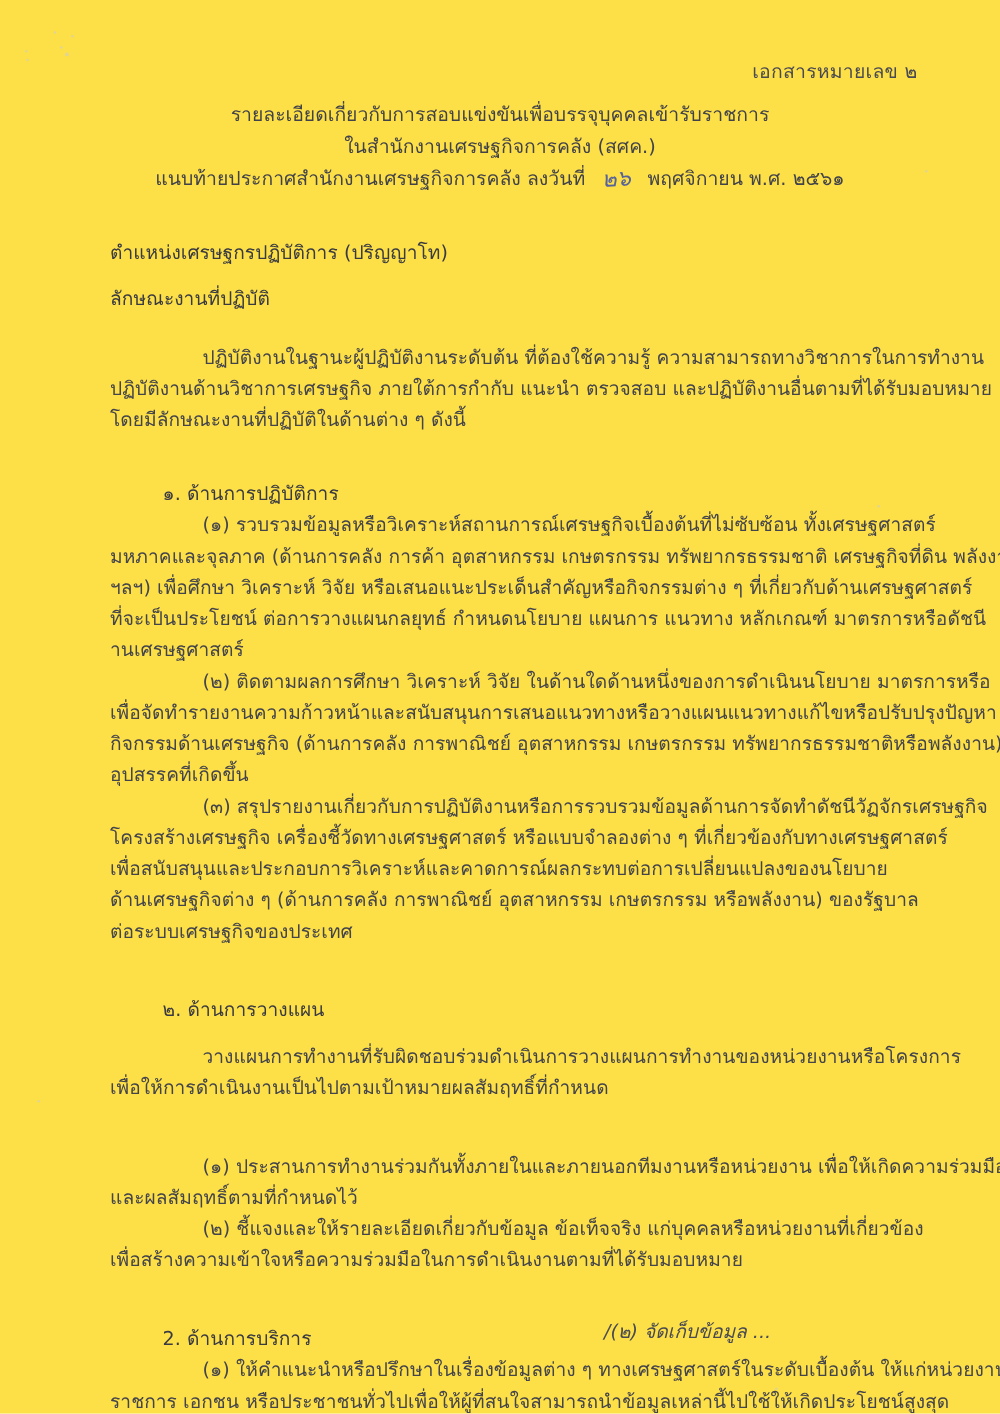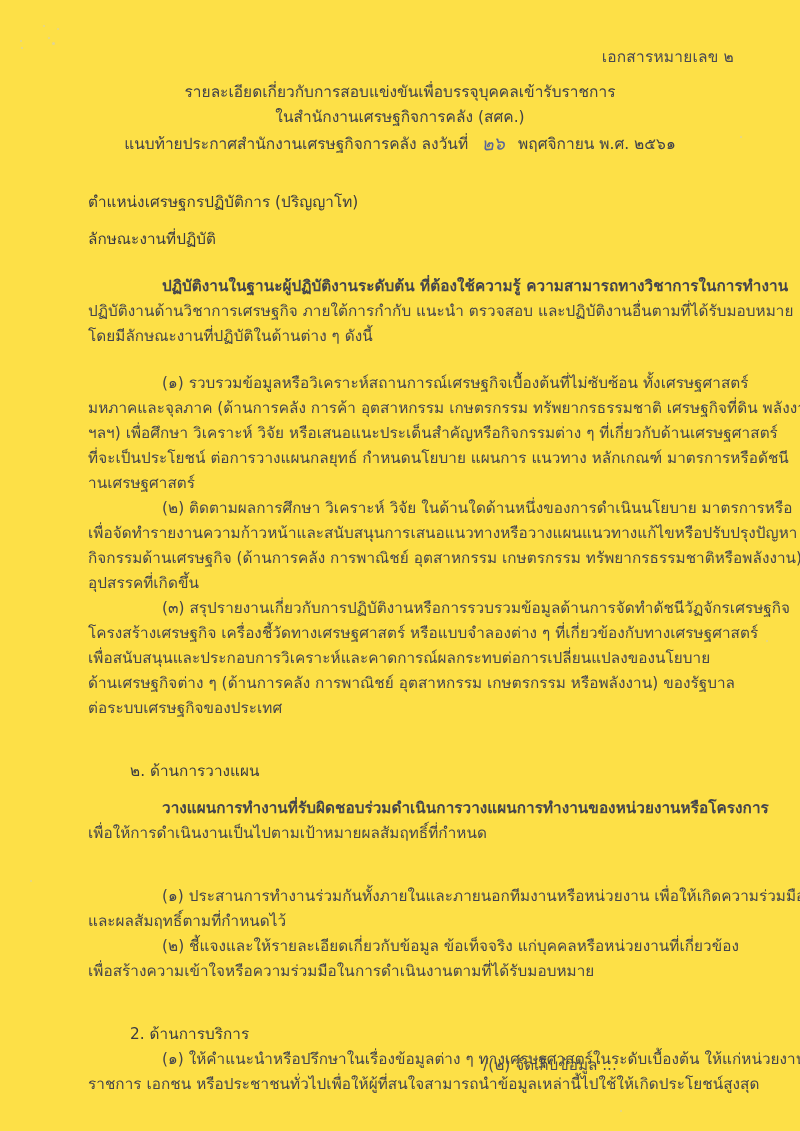--- a/index.html
+++ b/index.html
@@ -71,39 +71,40 @@
     color: #44444c;
     line-height: 25px;
     letter-spacing: .05px;
     white-space: nowrap;
   }
   .ln.heading {
     color: #3a3a42;
     margin-top: 12px;
   }
   .ln.indent-sec { padding-left: 42px; }
-  .ln.indent-para { padding-left: 74px; font-weight: bold; }
+  .ln.indent-para { padding-left: 74px; }
   .ln.indent-item { padding-left: 74px; }
   .gap-sm { height: 12px; }
   .gap-md { height: 22px; }
   .gap-lg { height: 26px; }
   .footer-note {
     position: absolute;
     left: 0;
     top: 1052px;
     width: 800px;
     text-align: center;
     padding-right: 60px;
     box-sizing: border-box;
     font-size: 15.3px;
     color: #4a4a52;
   }
   .footer-note .inner {
     display: inline-block;
     transform: translateX(180px);
+    font-style: italic;
   }
 </style>
 </head>
 <body>
 
 <div class="page">
 
   <div class="speck" style="left:48px; top:37px; width:2px; height:2px;"></div>
   <div class="speck" style="left:52px; top:42px; width:3px; height:3px;"></div>
   <div class="speck" style="left:20px; top:40px; width:2px; height:2px;"></div>
@@ -135,20 +136,21 @@
     <div class="ln heading">ลักษณะงานที่ปฏิบัติ</div>
 
     <div class="gap-md"></div>
 
     <div class="ln indent-para">ปฏิบัติงานในฐานะผู้ปฏิบัติงานระดับต้น ที่ต้องใช้ความรู้ ความสามารถทางวิชาการในการทำงาน</div>
     <div class="ln">ปฏิบัติงานด้านวิชาการเศรษฐกิจ ภายใต้การกำกับ แนะนำ ตรวจสอบ และปฏิบัติงานอื่นตามที่ได้รับมอบหมาย</div>
     <div class="ln">โดยมีลักษณะงานที่ปฏิบัติในด้านต่าง ๆ ดังนี้</div>
 
     <div class="gap-md"></div>
 
+    <div class="ln heading indent-sec">๑. ด้านการปฏิบัติการ</div>
     <div class="ln indent-item">(๑) รวบรวมข้อมูลหรือวิเคราะห์สถานการณ์เศรษฐกิจเบื้องต้นที่ไม่ซับซ้อน ทั้งเศรษฐศาสตร์</div>
     <div class="ln">มหภาคและจุลภาค (ด้านการคลัง การค้า อุตสาหกรรม เกษตรกรรม ทรัพยากรธรรมชาติ เศรษฐกิจที่ดิน พลังงาน</div>
     <div class="ln">ฯลฯ) เพื่อศึกษา วิเคราะห์ วิจัย หรือเสนอแนะประเด็นสำคัญหรือกิจกรรมต่าง ๆ ที่เกี่ยวกับด้านเศรษฐศาสตร์</div>
     <div class="ln">ที่จะเป็นประโยชน์ ต่อการวางแผนกลยุทธ์ กำหนดนโยบาย แผนการ แนวทาง หลักเกณฑ์ มาตรการหรือดัชนี</div>
     <div class="ln">านเศรษฐศาสตร์</div>
 
     <div class="ln indent-item">(๒) ติดตามผลการศึกษา วิเคราะห์ วิจัย ในด้านใดด้านหนึ่งของการดำเนินนโยบาย มาตรการหรือ</div>
     <div class="ln">เพื่อจัดทำรายงานความก้าวหน้าและสนับสนุนการเสนอแนวทางหรือวางแผนแนวทางแก้ไขหรือปรับปรุงปัญหา</div>
     <div class="ln">กิจกรรมด้านเศรษฐกิจ (ด้านการคลัง การพาณิชย์ อุตสาหกรรม เกษตรกรรม ทรัพยากรธรรมชาติหรือพลังงาน)</div>
     <div class="ln">อุปสรรคที่เกิดขึ้น</div>

